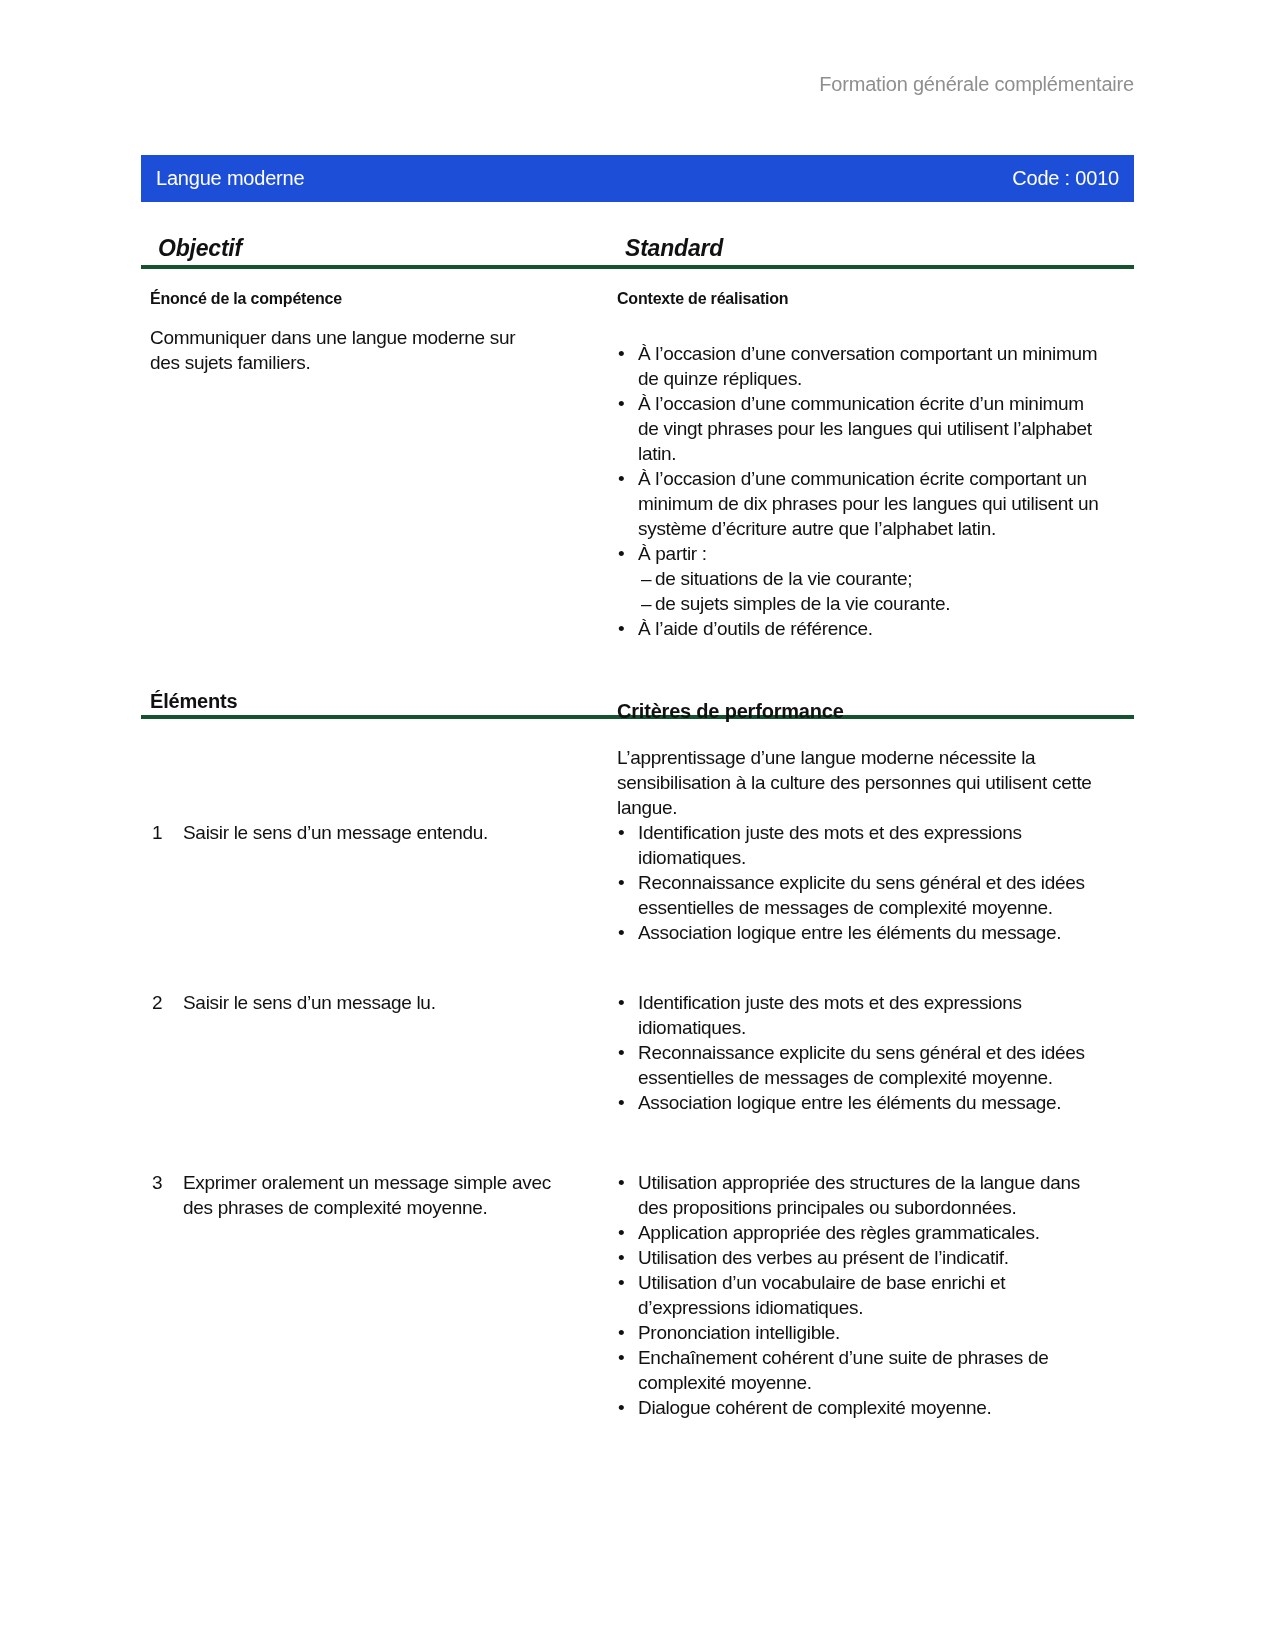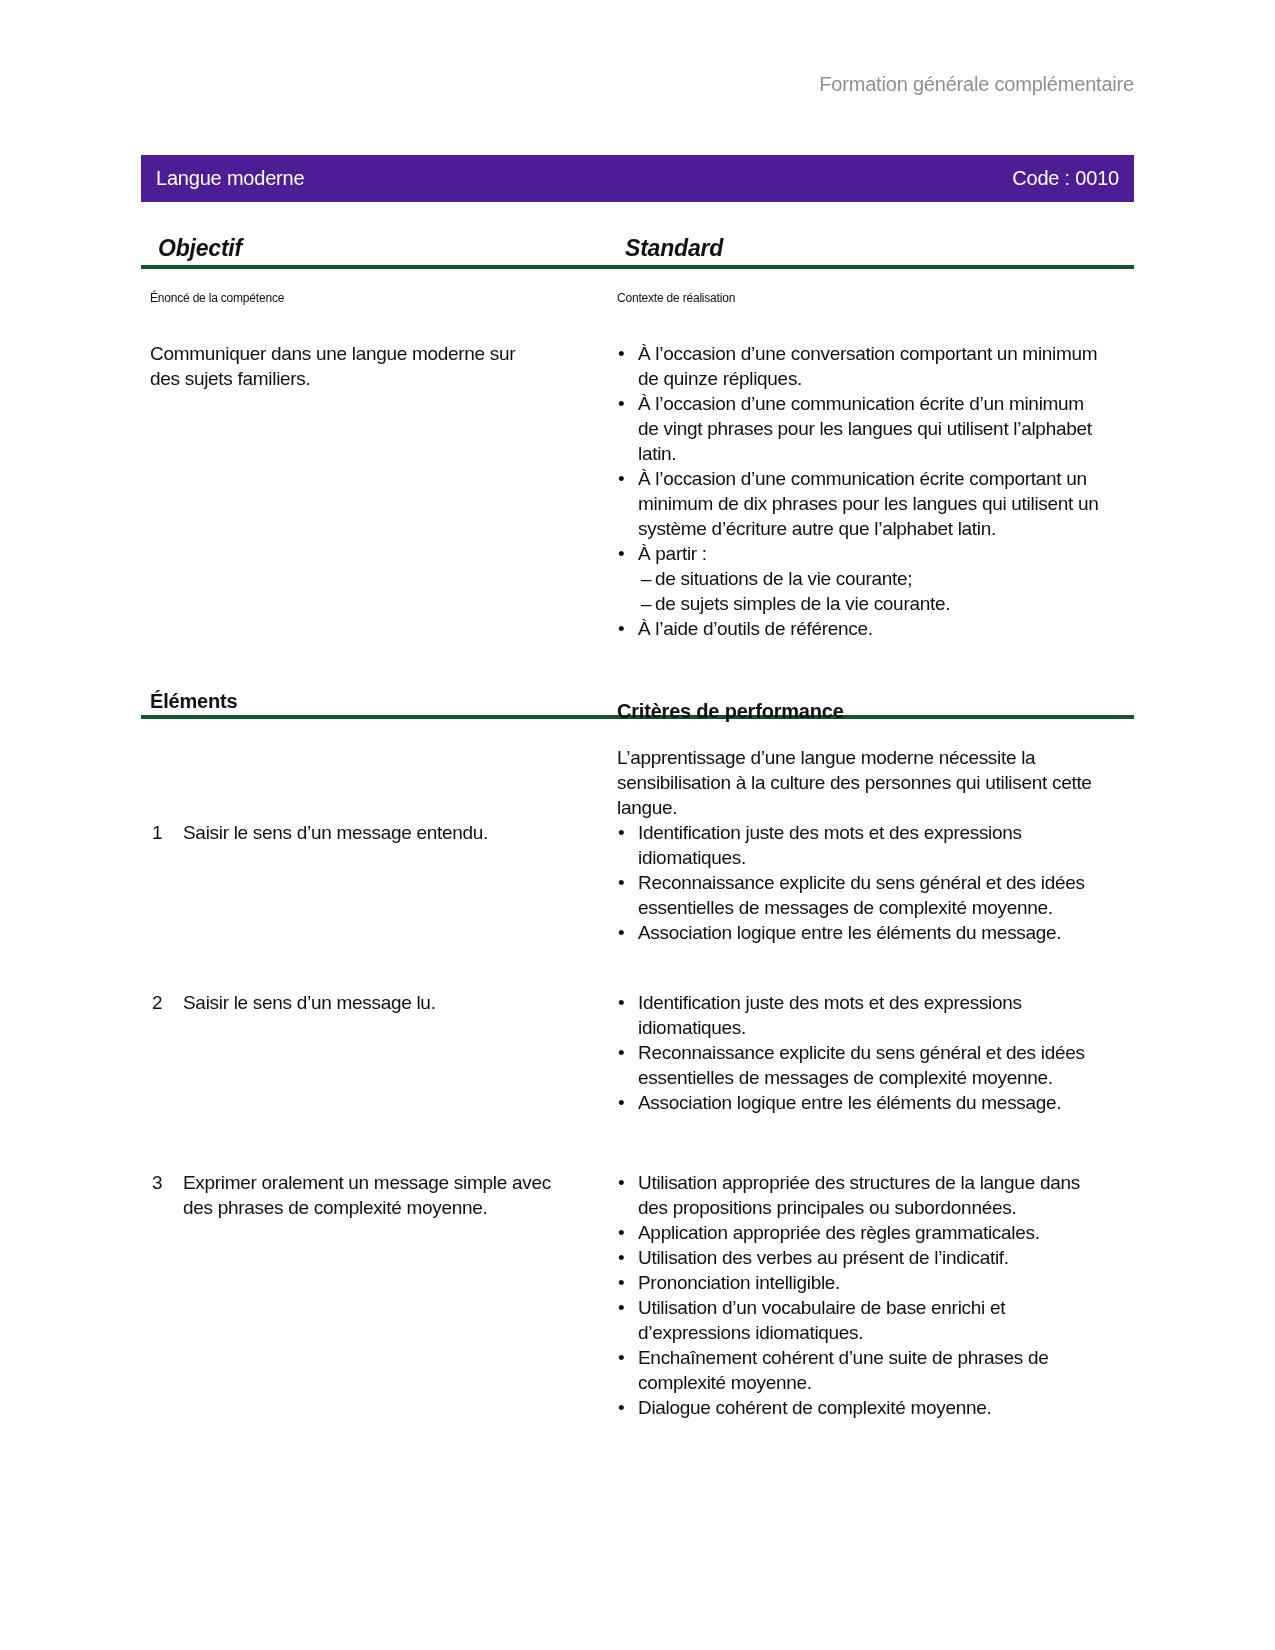--- a/index.html
+++ b/index.html
@@ -13,46 +13,46 @@
     overflow:hidden;
   }
   .running-head {
     position:absolute; top:72px; left:141px; width:993px;
     text-align:right;
     font-size:20px; line-height:24px;
     color:#8f8f8f; letter-spacing:-0.2px;
   }
   .banner {
     position:absolute; top:155px; left:141px; width:993px; height:47px;
-    background:#4c1d95;
+    background:#1d4ed8;
     color:#fff;
     display:flex; align-items:center; justify-content:space-between;
     padding:0 15px;
     font-size:20px; letter-spacing:-0.2px;
   }
   .col-header {
     position:absolute; left:141px; width:993px;
     border-bottom:4px solid #14532d;
   }
   .obj-std { top:229px; height:40px; }
   .obj-std .h {
     font-style:italic; font-weight:bold; font-size:23px; letter-spacing:-0.2px;
   }
   .obj-std .h.left { position:absolute; left:17px; top:6px; }
   .obj-std .h.right { position:absolute; left:484px; top:6px; }
   .elem-crit { top:688px; height:31px; }
   .elem-crit .h { font-weight:bold; font-size:20px; letter-spacing:-0.2px; }
   .elem-crit .h.left { position:absolute; left:9px; top:2px; }
   .elem-crit .h.right { position:absolute; left:476px; top:12px; }
 
-  .subhead { font-weight:normal; font-size:12px; line-height:25px; letter-spacing:-0.2px; }
+  .subhead { font-weight:bold; font-size:16px; line-height:25px; letter-spacing:-0.2px; }
   .body-text { font-size:19px; line-height:25px; letter-spacing:-0.3px; }
 
   .sec1-left { position:absolute; top:286px; left:150px; width:400px; }
-  .sec1-left p { margin-top:30px; width:392px; }
+  .sec1-left p { margin-top:14px; width:392px; }
   .sec1-right { position:absolute; top:286px; left:617px; width:487px; }
   .sec1-right ul { margin-top:30px; }
 
   ul.bullets { list-style:none; }
   ul.bullets > li { position:relative; padding-left:21px; }
   ul.bullets > li::before {
     content:"\2022"; position:absolute; left:1px; top:0;
   }
   ul.bullets > li.sub { padding-left:38px; }
   ul.bullets > li.sub::before { content:"\2013"; left:24px; }
@@ -144,22 +144,22 @@
   </ul>
 
   <div class="element-label el3 body-text">
     <span class="num">3</span>
     <span class="lbl">Exprimer oralement un message simple avec des phrases de complexité moyenne.</span>
   </div>
   <ul class="criteria cr3 bullets body-text">
     <li>Utilisation appropriée des structures de la langue dans des propositions principales ou subordonnées.</li>
     <li>Application appropriée des règles grammaticales.</li>
     <li>Utilisation des verbes au présent de l’indicatif.</li>
+    <li>Utilisation d’un vocabulaire de base enrichi et d’expressions idiomatiques.</li>
     <li>Prononciation intelligible.</li>
-    <li>Utilisation d’un vocabulaire de base enrichi et d’expressions idiomatiques.</li>
     <li>Enchaînement cohérent d’une suite de phrases de complexité moyenne.</li>
     <li>Dialogue cohérent de complexité moyenne.</li>
   </ul>
 
   <div class="footer-rule"></div>
   <div class="footer-row">
     <span>Techniques de communication dans les médias</span>
     <span class="footer-sep"></span>
     <span class="footer-pagenum">43</span>
   </div>

